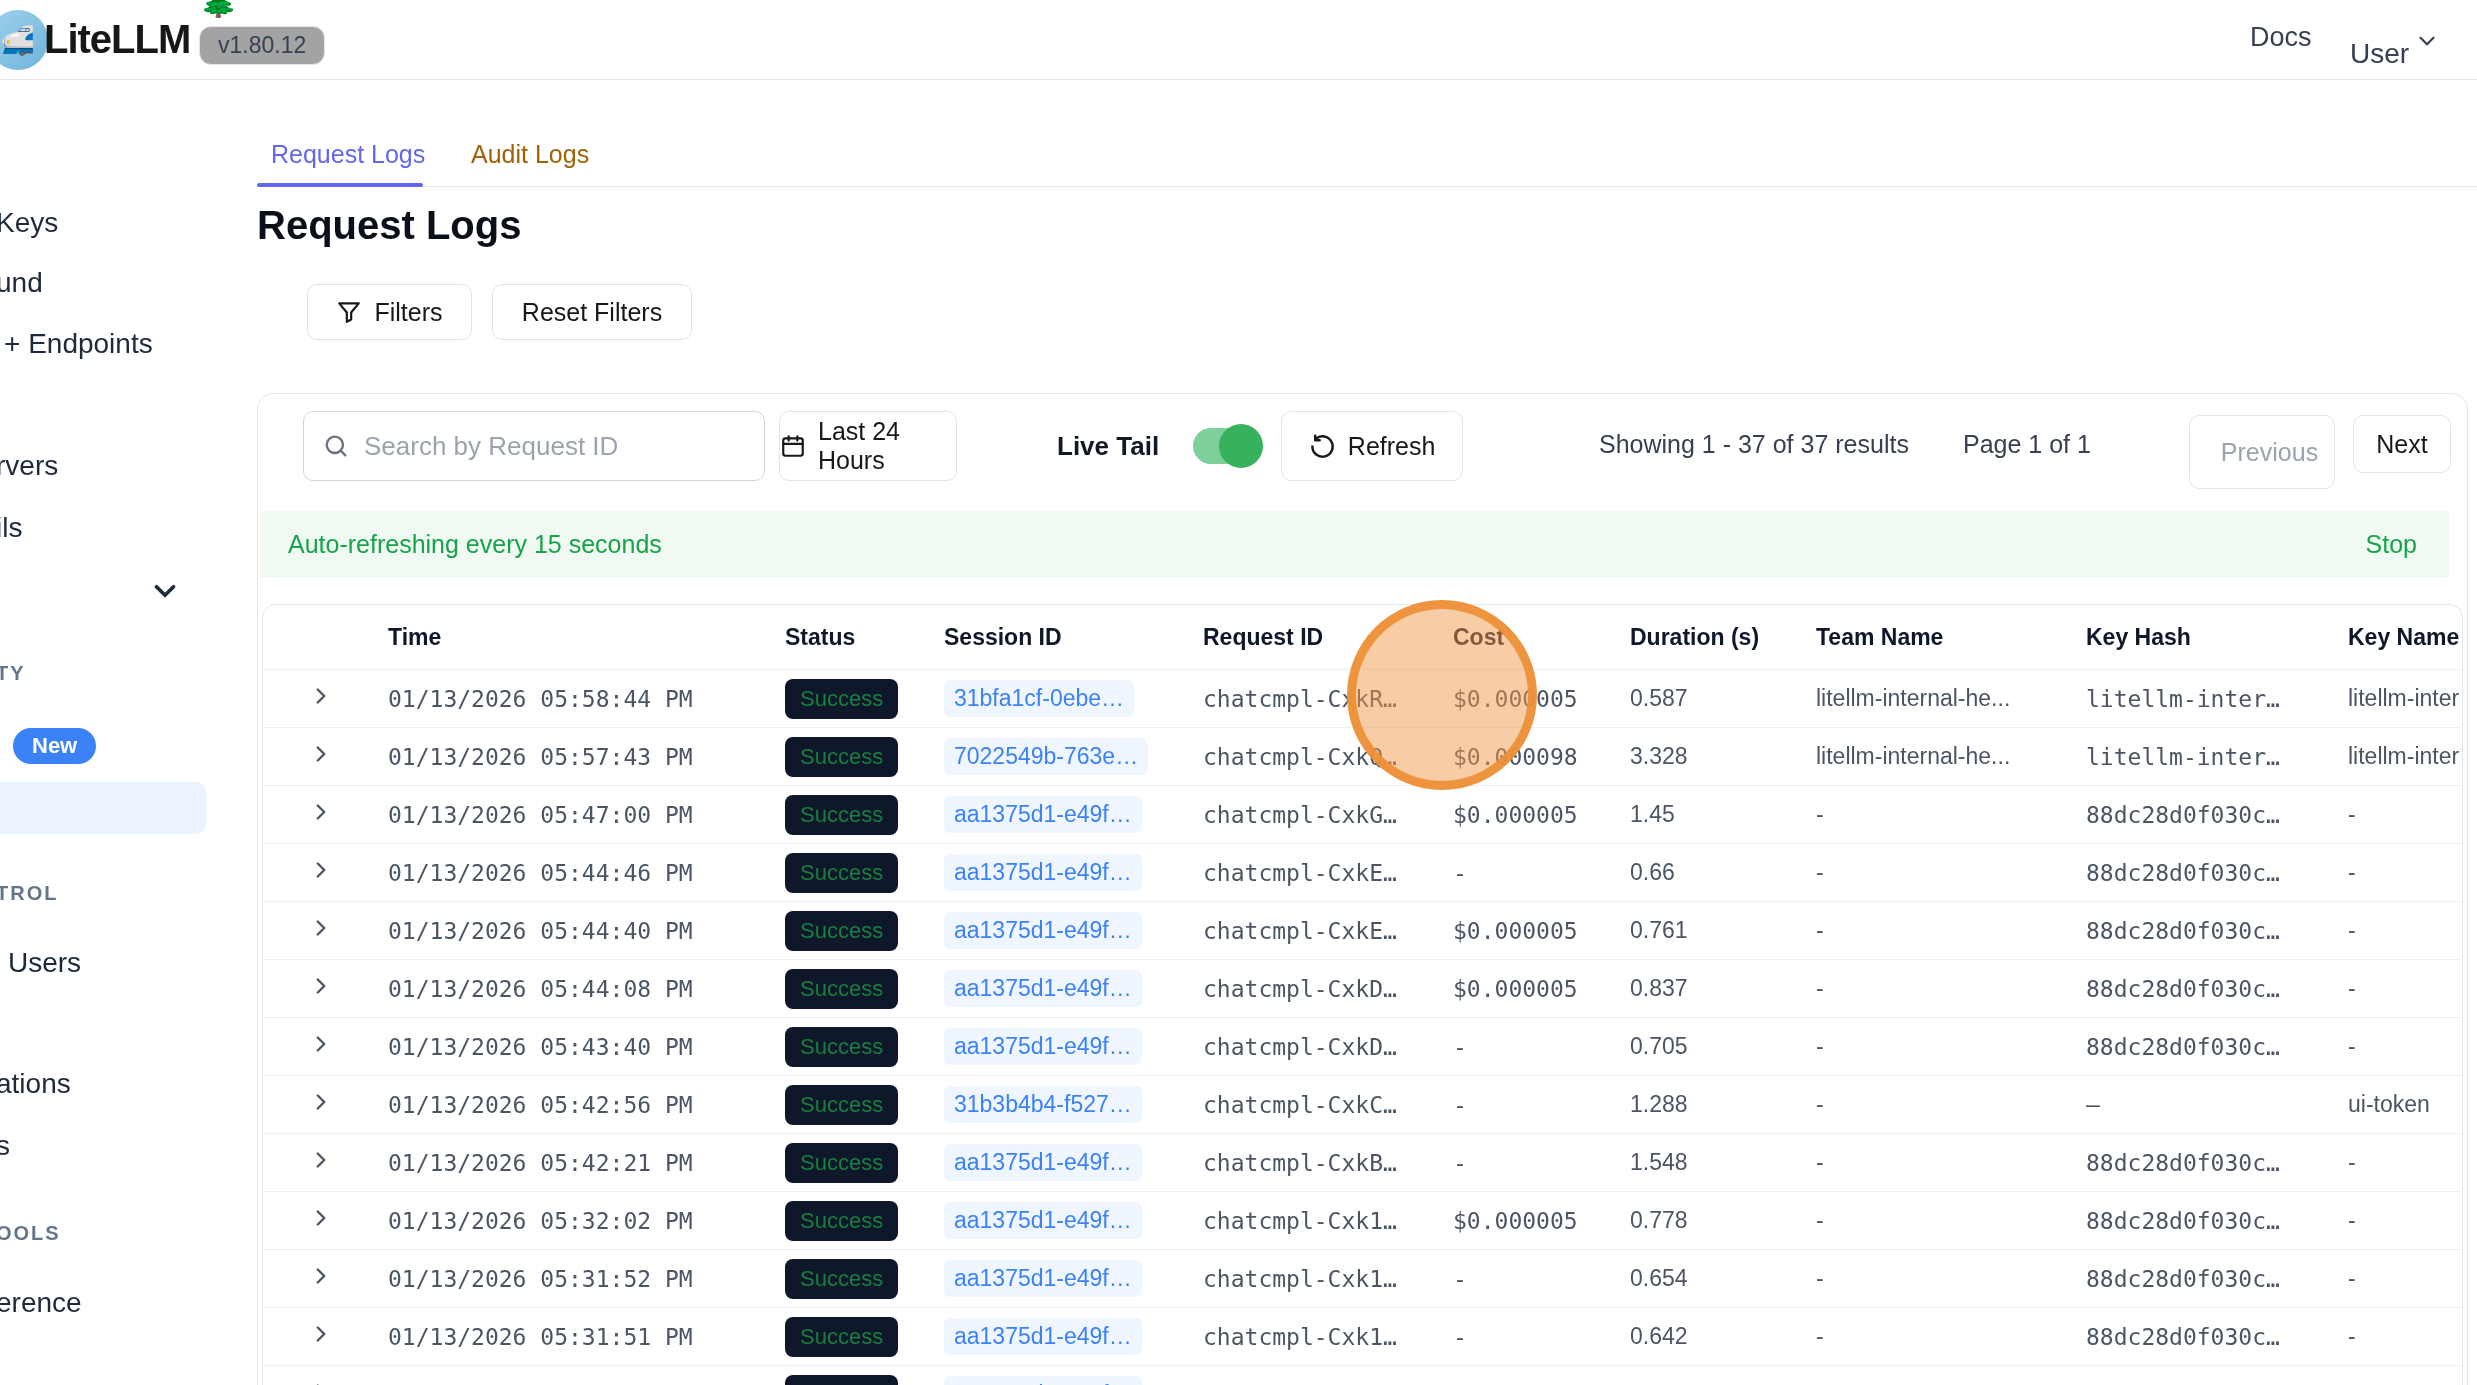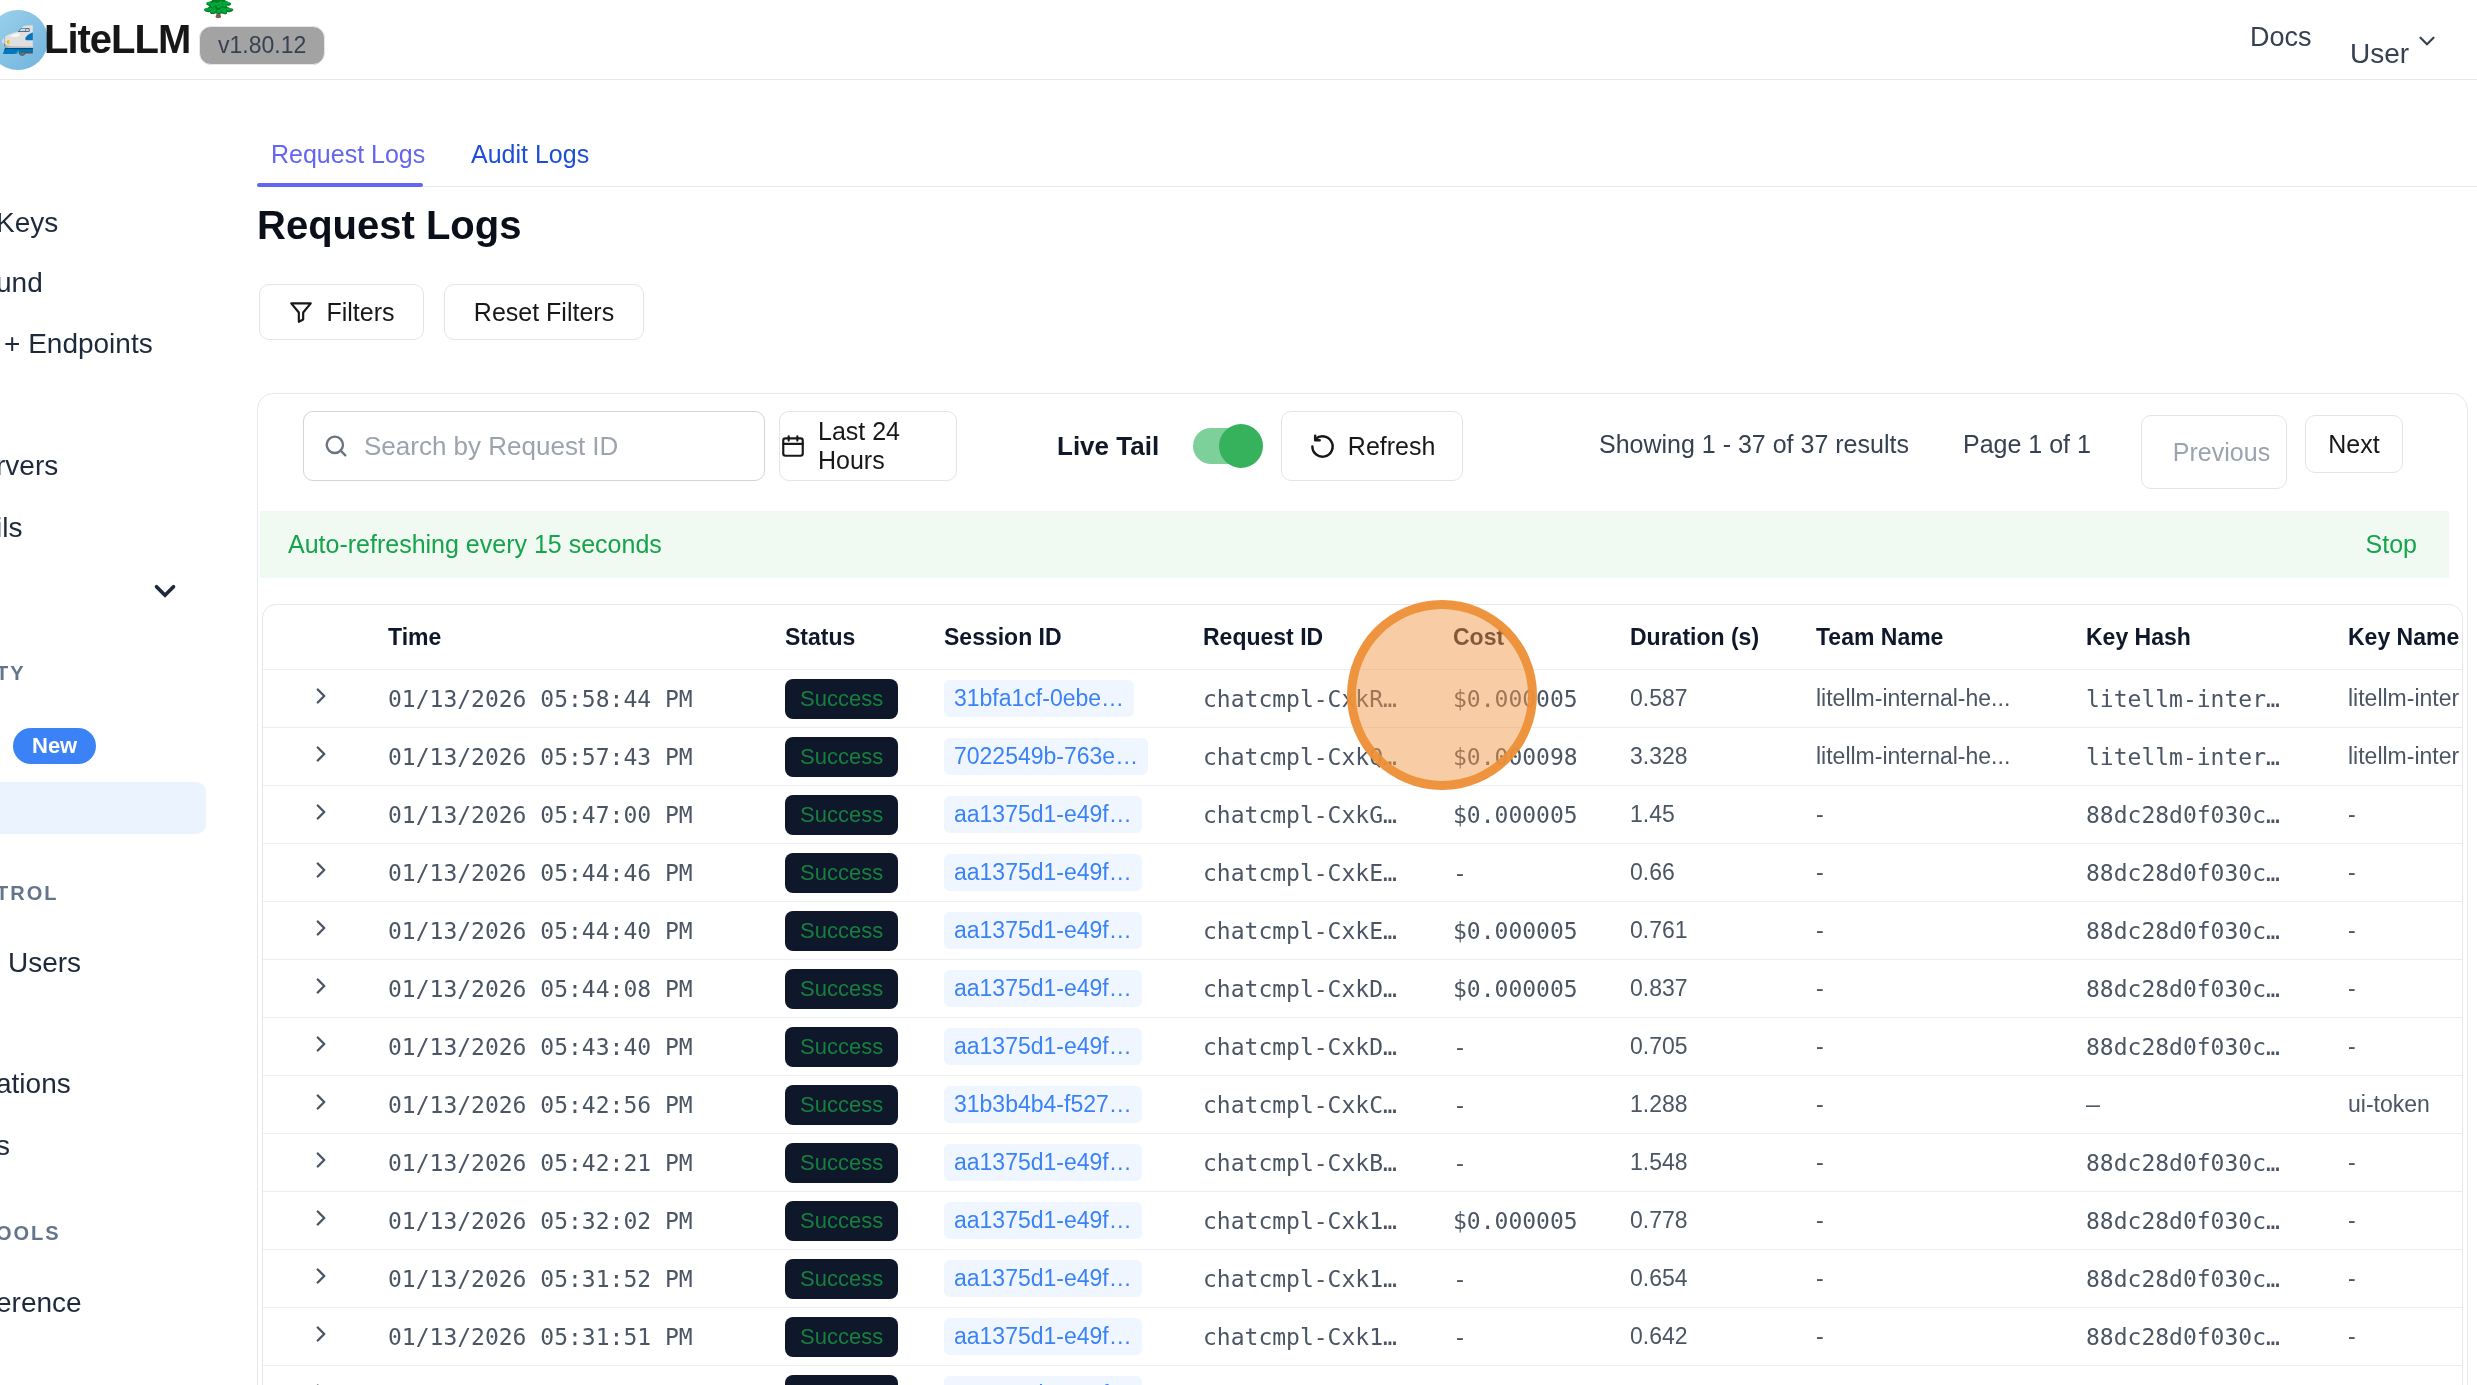--- a/index.html
+++ b/index.html
@@ -29,25 +29,25 @@
     letter-spacing:2px; white-space:nowrap; }
   #side-new-badge { position:absolute; left:13px; top:728px; background:#3b82f6; color:#fff;
     font-size:22px; font-weight:600; padding:5px 19px; border-radius:18px; }
   #side-selected { position:absolute; left:0; top:782px; width:206px; height:52px;
     background:#eaf3fe; border-radius:0 10px 10px 0; }
   #side-chevron { position:absolute; left:148px; top:574px; }
 
   
   #tabs-border { position:absolute; left:257px; top:186px; width:2220px; height:1px; background:#e5e7eb; }
   #tab-request { position:absolute; left:271px; top:140px; font-size:25px; color:#6366f1; font-weight:500; cursor:pointer; }
-  #tab-audit { position:absolute; left:471px; top:140px; font-size:25px; color:#1d4ed8; cursor:pointer; }
+  #tab-audit { position:absolute; left:471px; top:140px; font-size:25px; color:#a16207; cursor:pointer; }
   #tab-underline { position:absolute; left:257px; top:183px; width:166px; height:4px; background:#6366f1; border-radius:2px; }
   #page-title { position:absolute; left:257px; top:203px; font-size:40px; font-weight:700; color:#0b0f19; }
   .btn { display:flex; align-items:center; justify-content:center; gap:12px; background:#fff;
-    border:1px solid #e4e4e7; border-radius:10px; font-size:25px; color:#18181b; cursor:pointer; }
+    border:1px solid #e4e4e7; border-radius:10px; font-size:25px; color:#18181b; cursor:pointer;margin-left:48px; }
   #filters-btn { position:absolute; left:259px; top:284px; width:165px; height:56px; }
   #reset-filters-btn { position:absolute; left:444px; top:284px; width:200px; height:56px; }
 
   
   #card { position:absolute; left:257px; top:393px; width:2211px; height:1100px;
     border:1px solid #e5e7eb; border-radius:16px; background:#fff; }
 
   
   #toolbar { position:absolute; left:45px; top:17px; height:70px; display:flex; align-items:center; }
   #search-box { width:462px; height:70px; border:1px solid #d1d5db; border-radius:10px;

